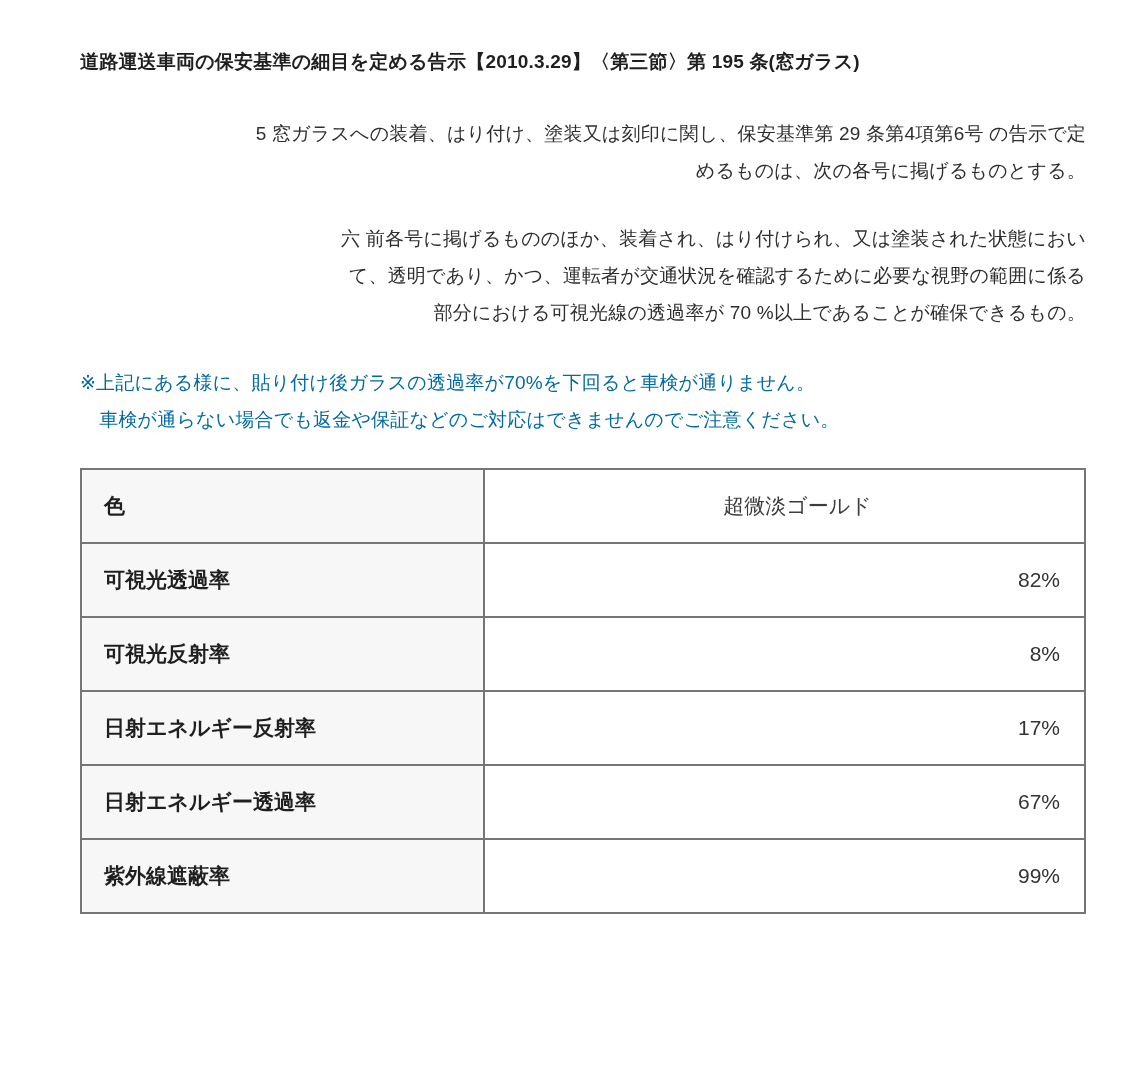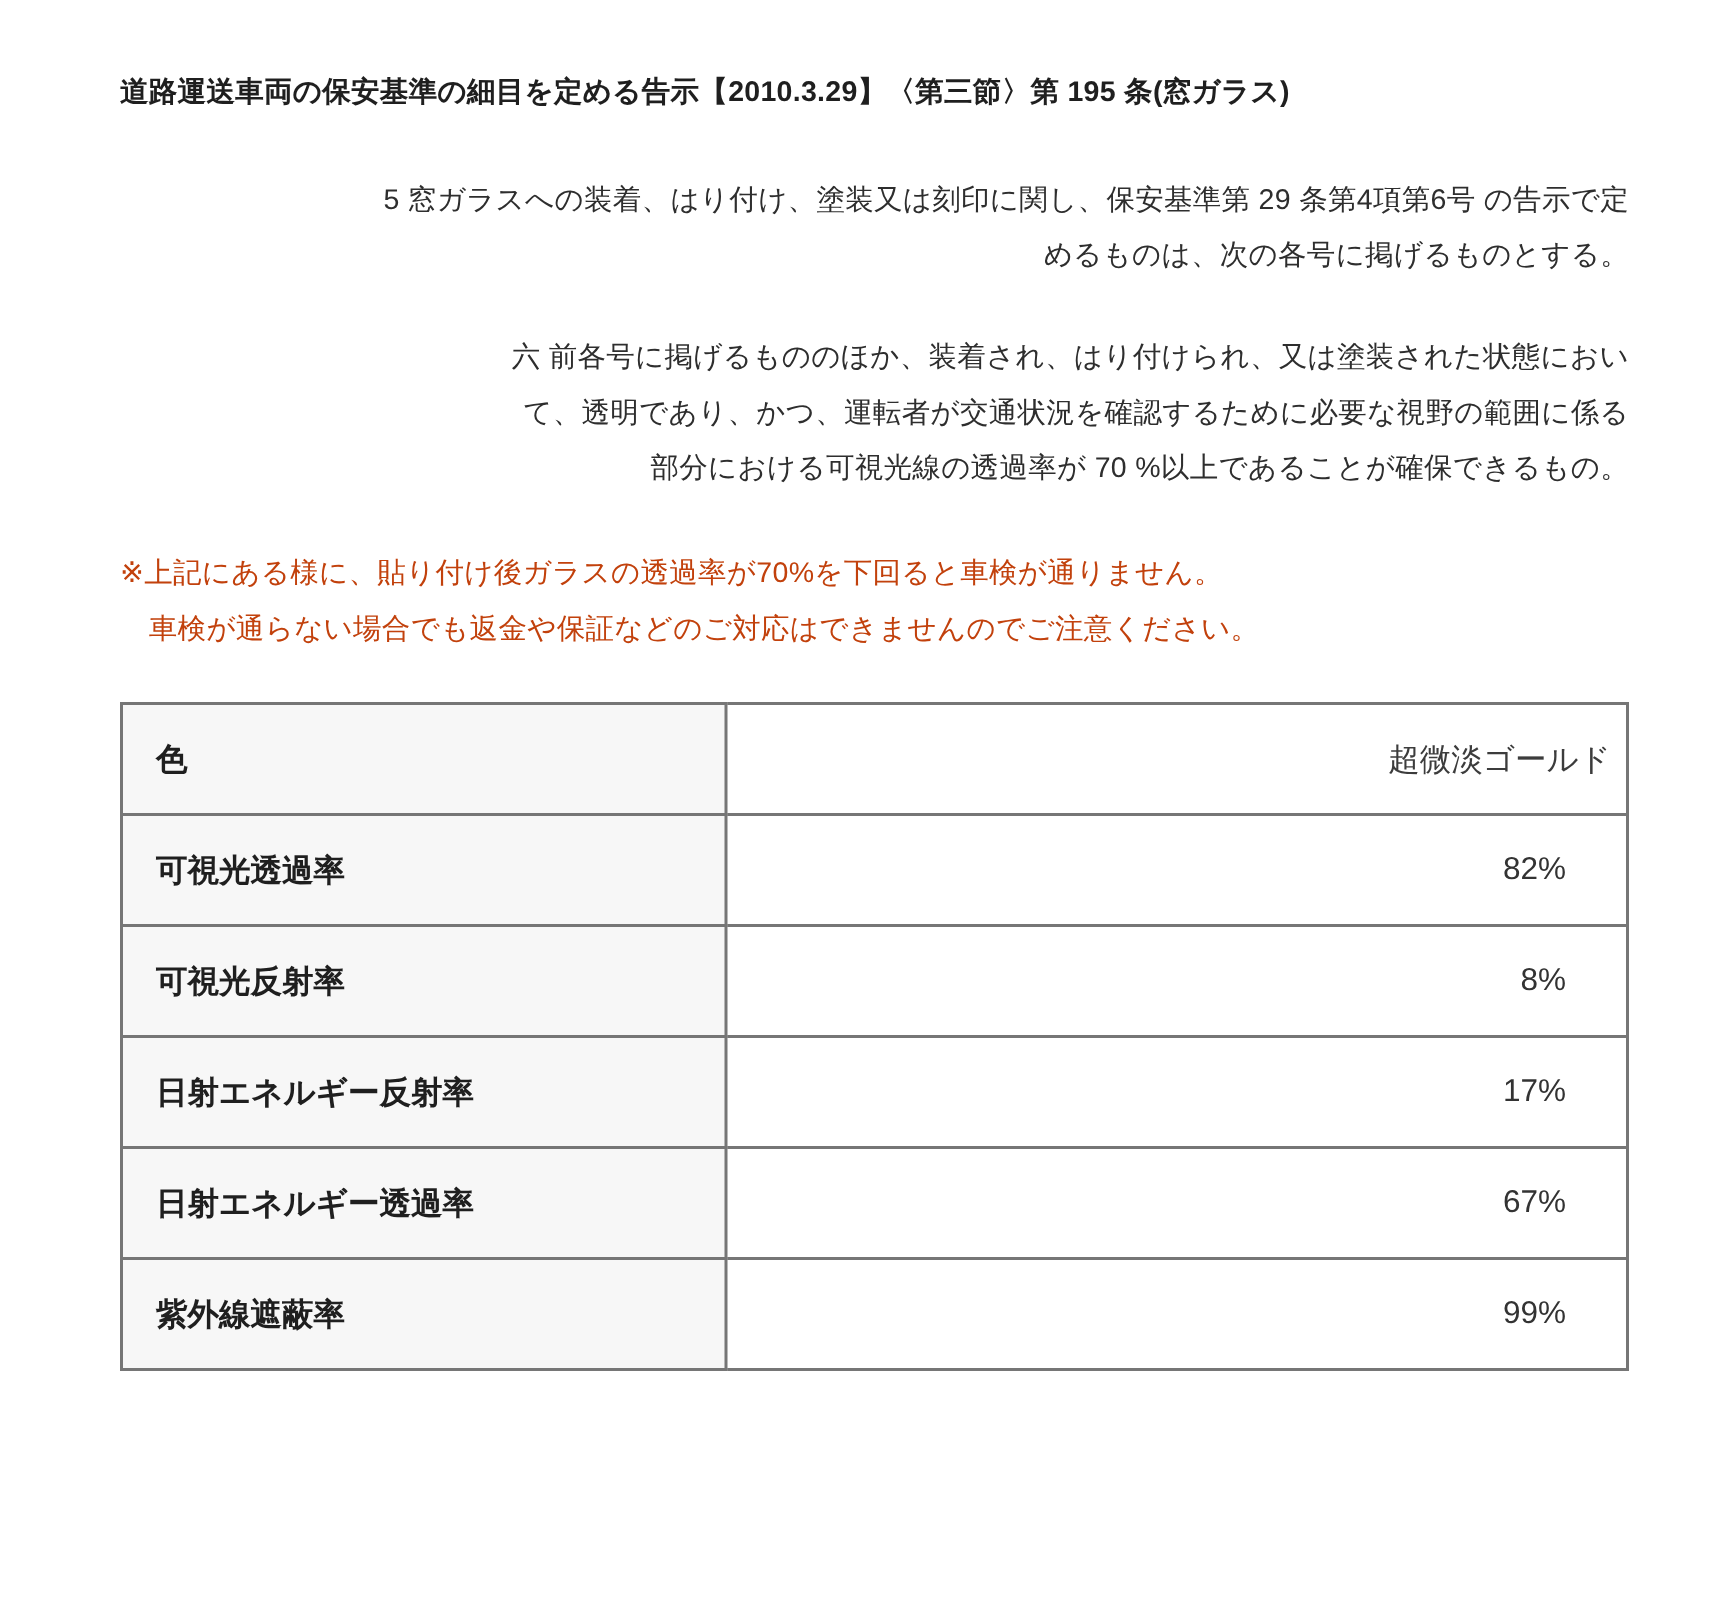--- a/index.html
+++ b/index.html
@@ -35,21 +35,21 @@
     white-space: pre-line;
     letter-spacing: 0.2px;
     text-align: right;
   }
   .para-clause5 { margin-top: 39px; }
   .para-clause6 { margin-top: 31px; }
   .warning-text {
     margin: 33px 0 0 0;
     font-size: 19px;
     line-height: 37px;
-    color: #c2410c;
+    color: #0369a1;
     white-space: pre-line;
     letter-spacing: 0.2px;
   }
   table.spec-table {
     margin-top: 30px;
     border-collapse: collapse;
     width: 1006px;
     table-layout: fixed;
   }
   table.spec-table th,
@@ -63,26 +63,26 @@
     width: 403px;
     background: #f7f7f7;
     text-align: left;
     padding: 0 10px 0 22px;
     font-weight: bold;
     color: #1f1f1f;
   }
   table.spec-table td {
     background: #ffffff;
     text-align: right;
-    padding: 0 40px 0 10px;
+    padding: 0 24px 0 10px;
     color: #333333;
     font-weight: normal;
   }
   table.spec-table td.val-left {
-    text-align: right;
+    text-align: center;
     padding: 0 10px 0 36px;
     color: #3c3c3c;
   }
 </style>
 </head>
 <body>
 
 <div class="page">
 
   <h1 class="doc-title">道路運送車両の保安基準の細目を定める告示【2010.3.29】〈第三節〉第 195 条(窓ガラス)</h1>

